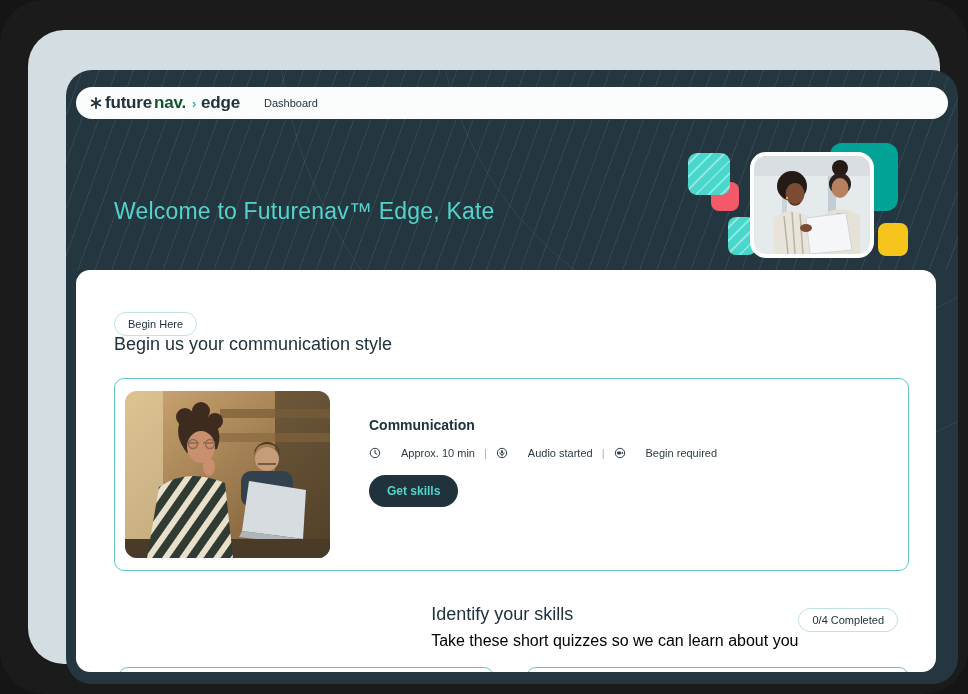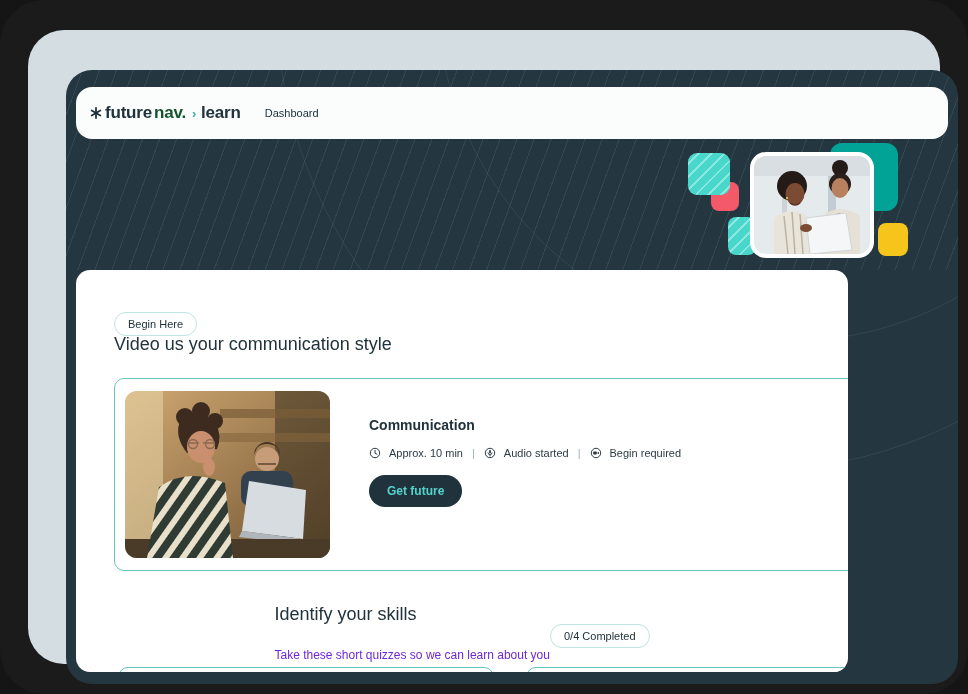--- a/index.html
+++ b/index.html
@@ -8,21 +8,21 @@
   .page{position:absolute;left:38px;top:40px;width:892px;height:614px;background:#243741;border-radius:26px;overflow:hidden;}
 
   
   .hero-pattern{position:absolute;left:0;top:0;width:100%;height:200px;
     background:repeating-linear-gradient(110deg,rgba(255,255,255,0) 0 15px,rgba(148,178,183,0.13) 15px 16px);}
   .hero-arc{position:absolute;border:1px solid rgba(148,178,183,0.12);border-radius:50%;}
   .arc1{width:700px;height:700px;right:-180px;top:-430px;}
   .arc2{width:940px;height:940px;right:-260px;top:-540px;}
 
   
-  .navbar{position:absolute;left:10px;right:10px;top:17px;height:52px;background:#fbfcfc;border-radius:16px;
+  .navbar{position:absolute;left:10px;right:10px;top:17px;height:32px;background:#fbfcfc;border-radius:16px;
     display:flex;align-items:center;padding:0 14px;box-sizing:border-box;z-index:6;}
   .logo{display:flex;align-items:center;gap:2px;font-size:17px;font-weight:700;color:#20333c;letter-spacing:-0.2px;cursor:pointer;}
   .logo .mark{display:flex;margin-right:1px;}
   .logo .nav-part{color:#14532d;}
   .logo .sep{color:#2bb3a8;font-size:13px;margin:0 3px 0 4px;}
   .nav-link{margin-left:24px;font-size:11px;color:#20333c;text-decoration:none;font-weight:500;cursor:pointer;}
   .user-menu{margin-left:auto;display:flex;align-items:center;gap:7px;border:1px solid #46575f;border-radius:15px;
     padding:4px 10px 4px 8px;font-size:11px;color:#20333c;background:#fff;cursor:pointer;}
 
   
@@ -34,43 +34,43 @@
   .sq-a{left:622px;top:83px;width:42px;height:42px;border-radius:9px;z-index:3;}
   .sq-pink{left:645px;top:112px;width:28px;height:29px;border-radius:8px;background:#f4596a;z-index:2;}
   .sq-b{left:662px;top:147px;width:28px;height:38px;border-radius:8px;z-index:2;}
   .sq-teal{left:764px;top:73px;width:68px;height:68px;border-radius:12px;background:#00a396;z-index:2;}
   .sq-yellow{left:812px;top:153px;width:30px;height:33px;border-radius:8px;background:#f6c51b;z-index:2;}
   .hero-photo{position:absolute;left:684px;top:82px;width:124px;height:106px;background:#fff;border-radius:16px;
     padding:4px;box-sizing:border-box;z-index:4;}
   .hero-photo svg{width:100%;height:100%;border-radius:12px;display:block;}
 
   
-  .panel{position:absolute;left:10px;top:200px;width:772px;height:402px;background:#ffffff;border-radius:14px;overflow:hidden;z-index:5;}
+  .panel{position:absolute;left:10px;top:200px;width:860px;height:402px;background:#ffffff;border-radius:14px;overflow:hidden;z-index:5;}
   .pill{display:inline-block;border:1px solid #bfe4e1;border-radius:15px;background:#fff;color:#20333c;
     font-size:11px;font-weight:500;padding:5px 13px;}
   .badge-begin{position:absolute;left:38px;top:42px;}
   .h2{font-size:18px;font-weight:500;color:#20333c;margin:0;}
   .s1-title{position:absolute;left:38px;top:64px;}
 
   .card{position:absolute;left:38px;top:108px;width:795px;height:193px;border:1.5px solid #66c6bf;border-radius:10px;
     box-sizing:border-box;background:#fff;}
   .card-photo{position:absolute;left:10px;top:12px;width:205px;height:167px;border-radius:12px;overflow:hidden;}
   .card-photo svg{width:100%;height:100%;display:block;}
   .card-body{position:absolute;left:254px;top:38px;right:20px;}
   .card-title{font-size:14px;font-weight:700;color:#20333c;margin:0;}
   .card-desc{font-size:12px;color:#2c3b42;margin:11px 0 0 0;}
   .meta{display:flex;align-items:center;gap:9px;margin-top:14px;font-size:11px;color:#2c3b42;}
-  .meta-item{display:flex;align-items:center;gap:8px;}
+  .meta-item{display:flex;align-items:center;gap:20px;}
   .meta-sep{color:#9fb0b5;}
   .cta{margin-top:16px;display:inline-block;background:#20333c;color:#55d3cb;border:none;border-radius:17px;
     padding:9px 18px;font-size:12px;font-weight:600;font-family:"Liberation Sans",sans-serif;cursor:pointer;}
 
-  .s2-head{position:absolute;left:38px;right:38px;top:334px;display:flex;justify-content:center;align-items:flex-start;}
-  .s2-sub{font-size:12px;color:#6d28d9;margin:23px 0 0 0;}
-  .badge-progress{margin-top:20px;}
+  .s2-head{position:absolute;left:38px;right:38px;top:334px;display:flex;justify-content:flex-end;align-items:flex-start;}
+  .s2-sub{font-size:16px;color:#000000;margin:7px 0 0 0;}
+  .badge-progress{margin-top:4px;}
 
   .quiz-card{position:absolute;top:397px;height:30px;border:1.5px solid #66c6bf;border-radius:10px;background:#fff;box-sizing:border-box;}
   .quiz-1{left:42px;width:376px;}
   .quiz-2{left:450px;width:383px;}
 </style>
 </head>
 <body>
 
 <div class="device">
   <div class="bezel">
@@ -87,25 +87,26 @@
               <g stroke="#20333c" stroke-width="1.8" stroke-linecap="round">
                 <line x1="6" y1="1" x2="6" y2="11"></line>
                 <line x1="1.7" y1="3.5" x2="10.3" y2="8.5"></line>
                 <line x1="1.7" y1="8.5" x2="10.3" y2="3.5"></line>
               </g>
             </svg>
           </span>
           <span>future</span>
             <span class="nav-part">nav.</span>
           <span class="sep">›</span>
-          <span>learn</span>
+          <span>edge</span>
         </div>
         <a class="nav-link">Dashboard</a>
       </header>
 
+      <h1 class="hero-title">Welcome to Futurenav™ Edge, Kate</h1>
 
       <div class="sq striped sq-a"></div>
       <div class="sq sq-pink"></div>
       <div class="sq striped sq-b"></div>
       <div class="sq sq-teal"></div>
       <div class="sq sq-yellow"></div>
       <div class="hero-photo">
         <svg viewBox="0 0 116 98" preserveAspectRatio="none">
           <rect width="116" height="98" fill="#e5eaed"></rect>
           <rect x="28" y="0" width="5" height="98" fill="#ccd4d9"></rect>
@@ -125,21 +126,21 @@
           <path d="M66 98 L68 60 Q86 46 106 60 L106 98 Z" fill="#e6e1d6"></path>
           <path d="M80 60 L80 78 L93 78 L93 60 Q86 54 80 60 Z" fill="#9c3b2a"></path>
 
           <path d="M52 62 L92 57 L98 94 L56 98 Z" fill="#f4f6f7" stroke="#cfd5d8" stroke-width="1"></path>
           <ellipse cx="52" cy="72" rx="6" ry="4" fill="#7c4b33"></ellipse>
         </svg>
       </div>
 
       <main class="panel">
         <span class="pill badge-begin">Begin Here</span>
-        <h2 class="h2 s1-title">Video us your communication style</h2>
+        <h2 class="h2 s1-title">Begin us your communication style</h2>
 
         <div class="card">
           <div class="card-photo">
             <svg viewBox="0 0 205 167" preserveAspectRatio="none">
               <defs>
                 <linearGradient id="pbg" x1="0" y1="0" x2="1" y2="1">
                   <stop offset="0" stop-color="#cfa873"></stop>
                   <stop offset="0.55" stop-color="#9c7a4e"></stop>
                   <stop offset="1" stop-color="#6e5233"></stop>
                 </linearGradient>
@@ -204,21 +205,21 @@
                 <span style="display:flex;">
                   <svg width="12" height="12" viewBox="0 0 12 12">
                     <circle cx="6" cy="6" r="4.7" fill="none" stroke="#2c3b42" stroke-width="1"></circle>
                     <rect x="3.2" y="4.4" width="3.6" height="3.2" rx="0.8" fill="#2c3b42"></rect>
                     <path d="M7 6 l2 -1.3 v2.6 Z" fill="#2c3b42"></path>
                   </svg>
                 </span>
                 <span>Begin required</span>
               </span>
             </div>
-            <button class="cta">Get future</button>
+            <button class="cta">Get skills</button>
           </div>
         </div>
 
         <div class="s2-head">
           <div>
             <h2 class="h2">Identify your skills</h2>
             <p class="s2-sub">Take these short quizzes so we can learn about you</p>
           </div>
           <span class="pill badge-progress">0/4 Completed</span>
         </div>

